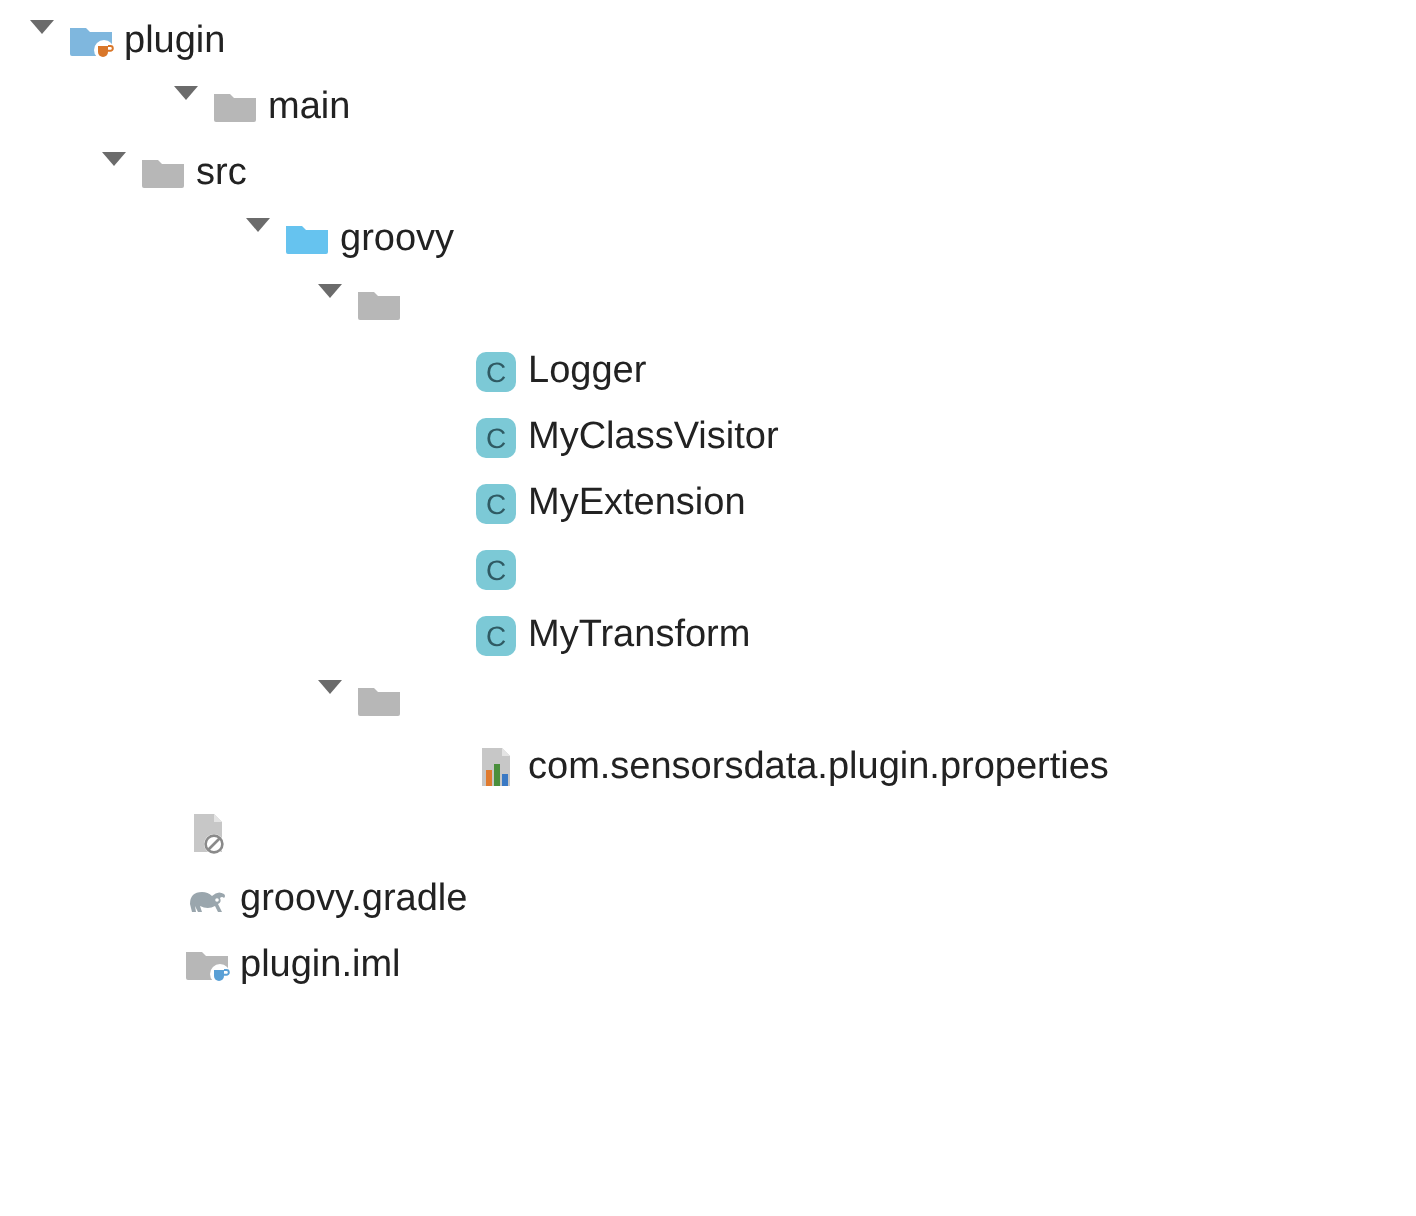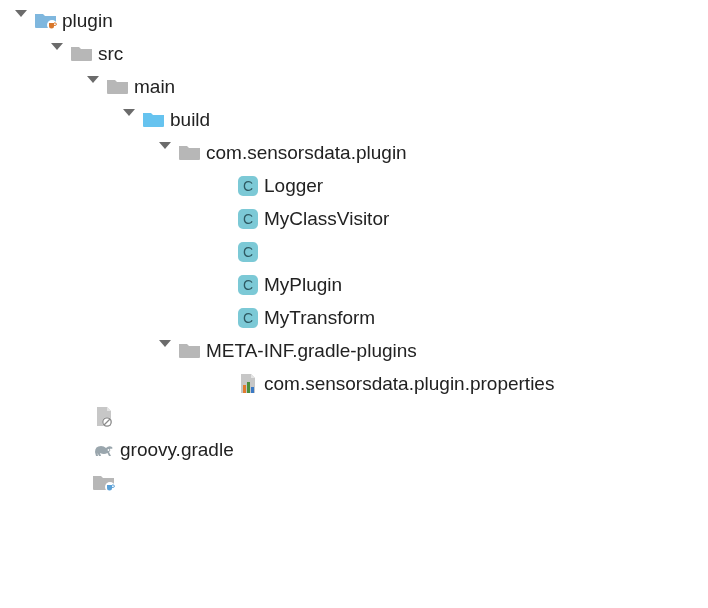--- a/index.html
+++ b/index.html
@@ -58,66 +58,65 @@
         <svg width="24" height="20" viewBox="0 0 24 20">
           <path d="M1 4 L9 4 L11 6 L22 6 L22 17 Q22 18 21 18 L2 18 Q1 18 1 17 Z" fill="#7fb7de"></path>
           <circle cx="18" cy="15" r="5" fill="#fff"></circle>
           <path d="M15 13 h5 v3 a2.5 2.5 0 0 1 -5 0 z" fill="#d9772a"></path>
           <path d="M20 13 h1.2 a1.2 1.2 0 0 1 0 2.4 H20" fill="none" stroke="#d9772a" stroke-width="1"></path>
         </svg>
       </span>
       <span class="label">plugin</span>
     </div>
     <div class="tree-row">
+      <span class="indent" style="width: 72px;"></span>
+      <span class="arrow-slot">
+        <span class="arrow"></span>
+      </span>
+      <span class="icon-slot">
+        <svg width="24" height="20" viewBox="0 0 24 20">
+          <path d="M1 4 L9 4 L11 6 L22 6 L22 17 Q22 18 21 18 L2 18 Q1 18 1 17 Z" fill="#b7b7b7"></path>
+        </svg>
+      </span>
+      <span class="label">main</span>
+    </div>
+    <div class="tree-row">
       <span class="indent" style="width: 36px;"></span>
       <span class="arrow-slot">
         <span class="arrow"></span>
       </span>
       <span class="icon-slot">
         <svg width="24" height="20" viewBox="0 0 24 20">
           <path d="M1 4 L9 4 L11 6 L22 6 L22 17 Q22 18 21 18 L2 18 Q1 18 1 17 Z" fill="#b7b7b7"></path>
         </svg>
       </span>
       <span class="label">src</span>
     </div>
     <div class="tree-row">
-      <span class="indent" style="width: 72px;"></span>
-      <span class="arrow-slot">
-        <span class="arrow"></span>
-      </span>
-      <span class="icon-slot">
-        <svg width="24" height="20" viewBox="0 0 24 20">
-          <path d="M1 4 L9 4 L11 6 L22 6 L22 17 Q22 18 21 18 L2 18 Q1 18 1 17 Z" fill="#b7b7b7"></path>
-        </svg>
-      </span>
-      <span class="label">main</span>
-    </div>
-    <div class="tree-row">
       <span class="indent" style="width: 108px;"></span>
       <span class="arrow-slot">
         <span class="arrow"></span>
       </span>
       <span class="icon-slot">
         <svg width="24" height="20" viewBox="0 0 24 20">
           <path d="M1 4 L9 4 L11 6 L22 6 L22 17 Q22 18 21 18 L2 18 Q1 18 1 17 Z" fill="#66c3ef"></path>
         </svg>
       </span>
-      <span class="label">build</span>
+      <span class="label">groovy</span>
     </div>
     <div class="tree-row">
       <span class="indent" style="width: 144px;"></span>
       <span class="arrow-slot">
         <span class="arrow"></span>
       </span>
       <span class="icon-slot">
         <svg width="24" height="20" viewBox="0 0 24 20">
           <path d="M1 4 L9 4 L11 6 L22 6 L22 17 Q22 18 21 18 L2 18 Q1 18 1 17 Z" fill="#b7b7b7"></path>
         </svg>
       </span>
-      <span class="label">com.sensorsdata.plugin</span>
     </div>
     <div class="tree-row">
       <span class="indent" style="width: 202px;"></span>
       <span class="arrow-slot"></span>
       <span class="icon-slot">
         <svg width="22" height="22" viewBox="0 0 22 22">
           <rect x="1" y="1" width="20" height="20" rx="5" fill="#7cc9d6"></rect>
           <text x="11" y="16" text-anchor="middle" font-size="14" font-family="Arial" fill="#2f5a63">C</text>
         </svg>
       </span>
@@ -136,31 +135,31 @@
     </div>
     <div class="tree-row">
       <span class="indent" style="width: 202px;"></span>
       <span class="arrow-slot"></span>
       <span class="icon-slot">
         <svg width="22" height="22" viewBox="0 0 22 22">
           <rect x="1" y="1" width="20" height="20" rx="5" fill="#7cc9d6"></rect>
           <text x="11" y="16" text-anchor="middle" font-size="14" font-family="Arial" fill="#2f5a63">C</text>
         </svg>
       </span>
-    </div>
-    <div class="tree-row">
-      <span class="indent" style="width: 202px;"></span>
-      <span class="arrow-slot"></span>
-      <span class="icon-slot">
-        <svg width="22" height="22" viewBox="0 0 22 22">
-          <rect x="1" y="1" width="20" height="20" rx="5" fill="#7cc9d6"></rect>
-          <text x="11" y="16" text-anchor="middle" font-size="14" font-family="Arial" fill="#2f5a63">C</text>
-        </svg>
-      </span>
-      <span class="label">MyPlugin</span>
+      <span class="label">MyExtension</span>
+    </div>
+    <div class="tree-row">
+      <span class="indent" style="width: 202px;"></span>
+      <span class="arrow-slot"></span>
+      <span class="icon-slot">
+        <svg width="22" height="22" viewBox="0 0 22 22">
+          <rect x="1" y="1" width="20" height="20" rx="5" fill="#7cc9d6"></rect>
+          <text x="11" y="16" text-anchor="middle" font-size="14" font-family="Arial" fill="#2f5a63">C</text>
+        </svg>
+      </span>
     </div>
     <div class="tree-row">
       <span class="indent" style="width: 202px;"></span>
       <span class="arrow-slot"></span>
       <span class="icon-slot">
         <svg width="22" height="22" viewBox="0 0 22 22">
           <rect x="1" y="1" width="20" height="20" rx="5" fill="#7cc9d6"></rect>
           <text x="11" y="16" text-anchor="middle" font-size="14" font-family="Arial" fill="#2f5a63">C</text>
         </svg>
       </span>
@@ -169,21 +168,20 @@
     <div class="tree-row">
       <span class="indent" style="width: 144px;"></span>
       <span class="arrow-slot">
         <span class="arrow"></span>
       </span>
       <span class="icon-slot">
         <svg width="24" height="20" viewBox="0 0 24 20">
           <path d="M1 4 L9 4 L11 6 L22 6 L22 17 Q22 18 21 18 L2 18 Q1 18 1 17 Z" fill="#b7b7b7"></path>
         </svg>
       </span>
-      <span class="label">META-INF.gradle-plugins</span>
     </div>
     <div class="tree-row">
       <span class="indent" style="width: 202px;"></span>
       <span class="arrow-slot"></span>
       <span class="icon-slot">
         <svg width="22" height="22" viewBox="0 0 22 22">
           <path d="M4 1 L14 1 L18 5 L18 20 L4 20 Z" fill="#c7c7c7"></path>
           <path d="M14 1 L14 5 L18 5 Z" fill="#e4e4e4"></path>
           <rect x="6" y="12" width="3" height="8" fill="#e07b2f"></rect>
           <rect x="10" y="9" width="3" height="11" fill="#4a8f3c"></rect>
@@ -220,14 +218,15 @@
       <span class="indent" style="width: 58px;"></span>
       <span class="arrow-slot"></span>
       <span class="icon-slot">
         <svg width="24" height="20" viewBox="0 0 24 20">
           <path d="M1 4 L9 4 L11 6 L22 6 L22 17 Q22 18 21 18 L2 18 Q1 18 1 17 Z" fill="#b7b7b7"></path>
           <circle cx="18" cy="15" r="5" fill="#fff"></circle>
           <path d="M15 13 h5 v3 a2.5 2.5 0 0 1 -5 0 z" fill="#5aa0d6"></path>
           <path d="M20 13 h1.2 a1.2 1.2 0 0 1 0 2.4 H20" fill="none" stroke="#5aa0d6" stroke-width="1"></path>
         </svg>
       </span>
+      <span class="label">plugin.iml</span>
     </div>
   </div>
 
 </body></html>

